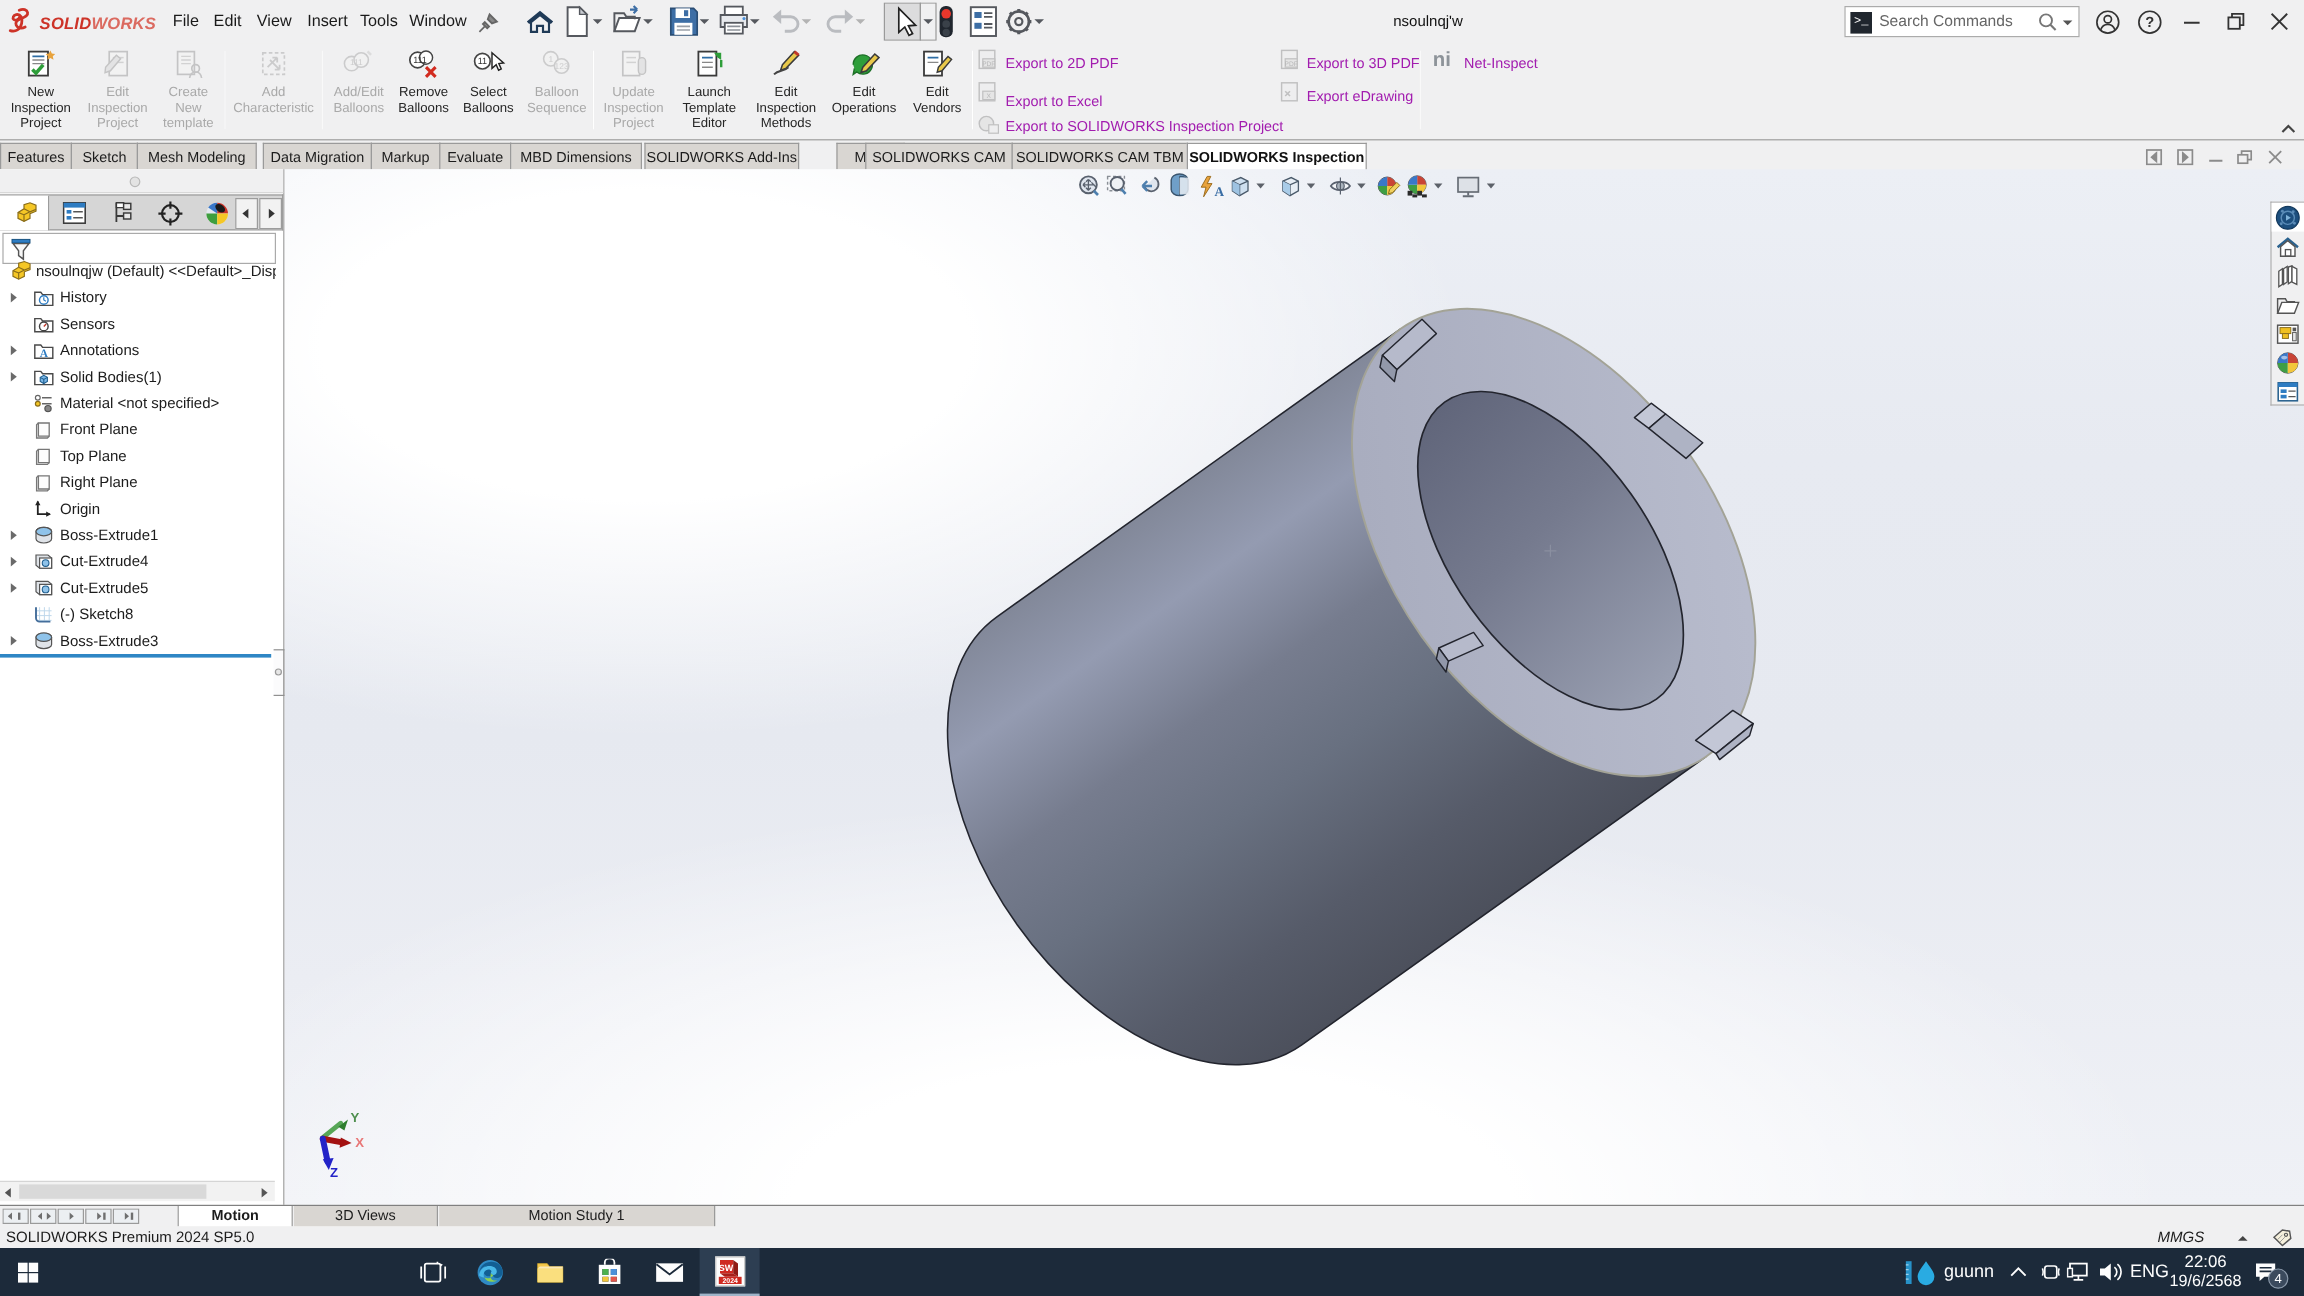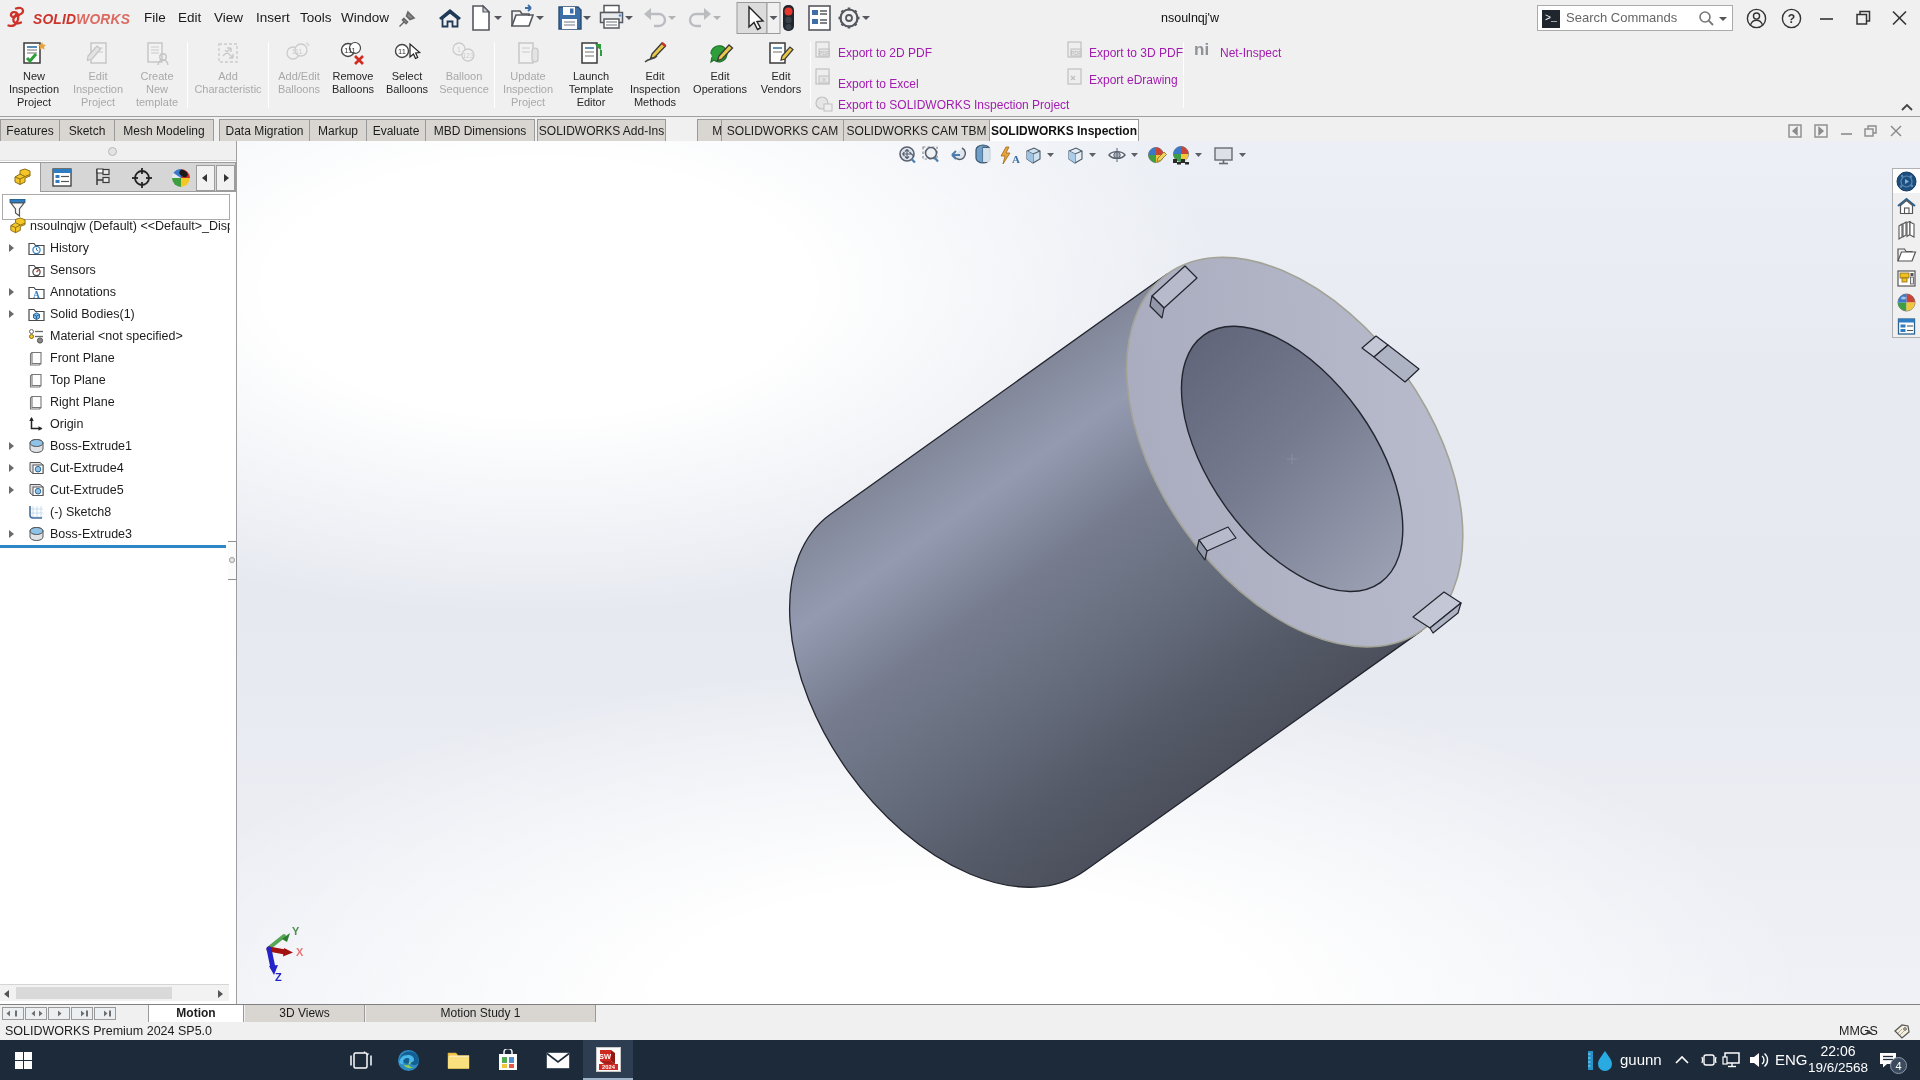--- a/index.html
+++ b/index.html
@@ -823,21 +823,21 @@
           <path d="M102,3.5 L105.5,6.5 L102,9.5 z"></path>
           <rect x="107" y="3.5" width="2" height="6"></rect>
         </g>
     </svg>
     <div class="mtab" style="left:148px;width:96px;background:#fff;font-weight:bold;border-left:1px solid #9a9a9a;">Motion</div>
     <div class="mtab" style="left:245px;width:120px;">3D Views</div>
     <div class="mtab" style="left:366px;width:230px;">Motion Study 1</div>
   </div>
   <div id="statusbar">
     <div class="abs" style="left:5px;top:2px;">SOLIDWORKS Premium 2024 SP5.0</div>
-    <div class="abs" style="left:1839px;top:2px;">MMGS</div>
+    <div class="abs" style="left:1798px;top:2px;font-style:italic;">MMGS</div>
     <svg class="abs" style="left:1864px;top:6px;" width="10" height="8" viewBox="0 0 10 8">
         <path d="M1,6 L5,2 L9,6 z" fill="#444"></path>
       </svg>
     <svg class="abs" style="left:1893px;top:1px;" width="18" height="16" viewBox="0 0 18 16">
         <path d="M2,8 L9,2 l6,1 1,6 -7,6 z" fill="#f5f0dc" stroke="#555" stroke-width="1.2"></path>
         <circle cx="12" cy="6" r="1.3" fill="none" stroke="#555" stroke-width="1"></circle>
         <path d="M5,10 l4,-4 M7,12 l4,-4" stroke="#999" stroke-width="0.8"></path>
       </svg>
   </div>
   <div id="taskbar">

